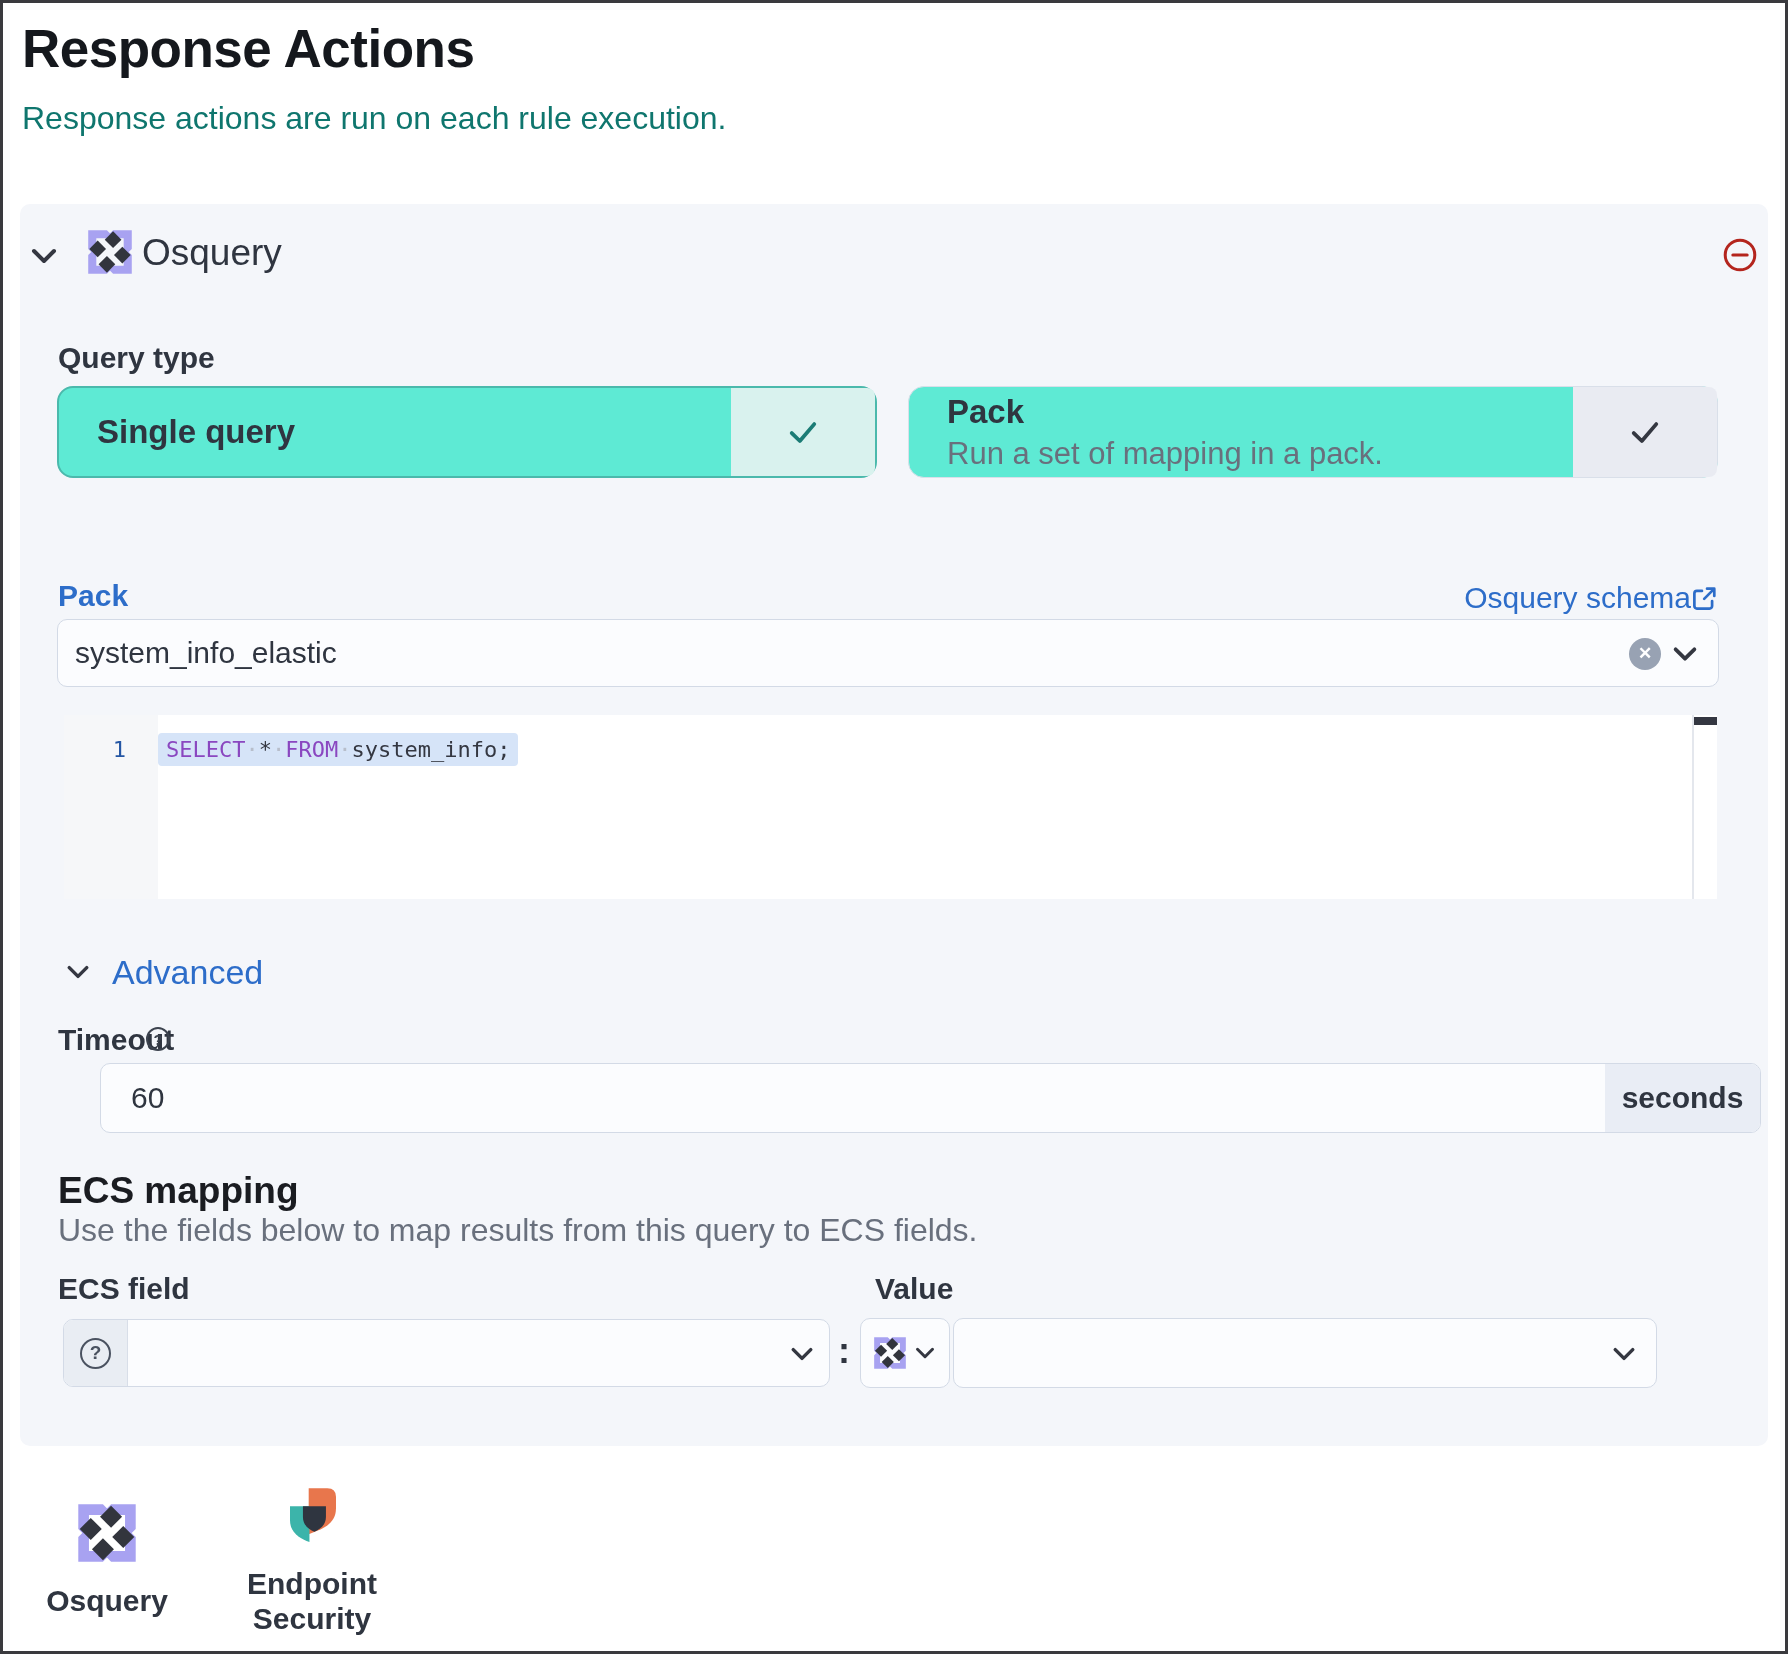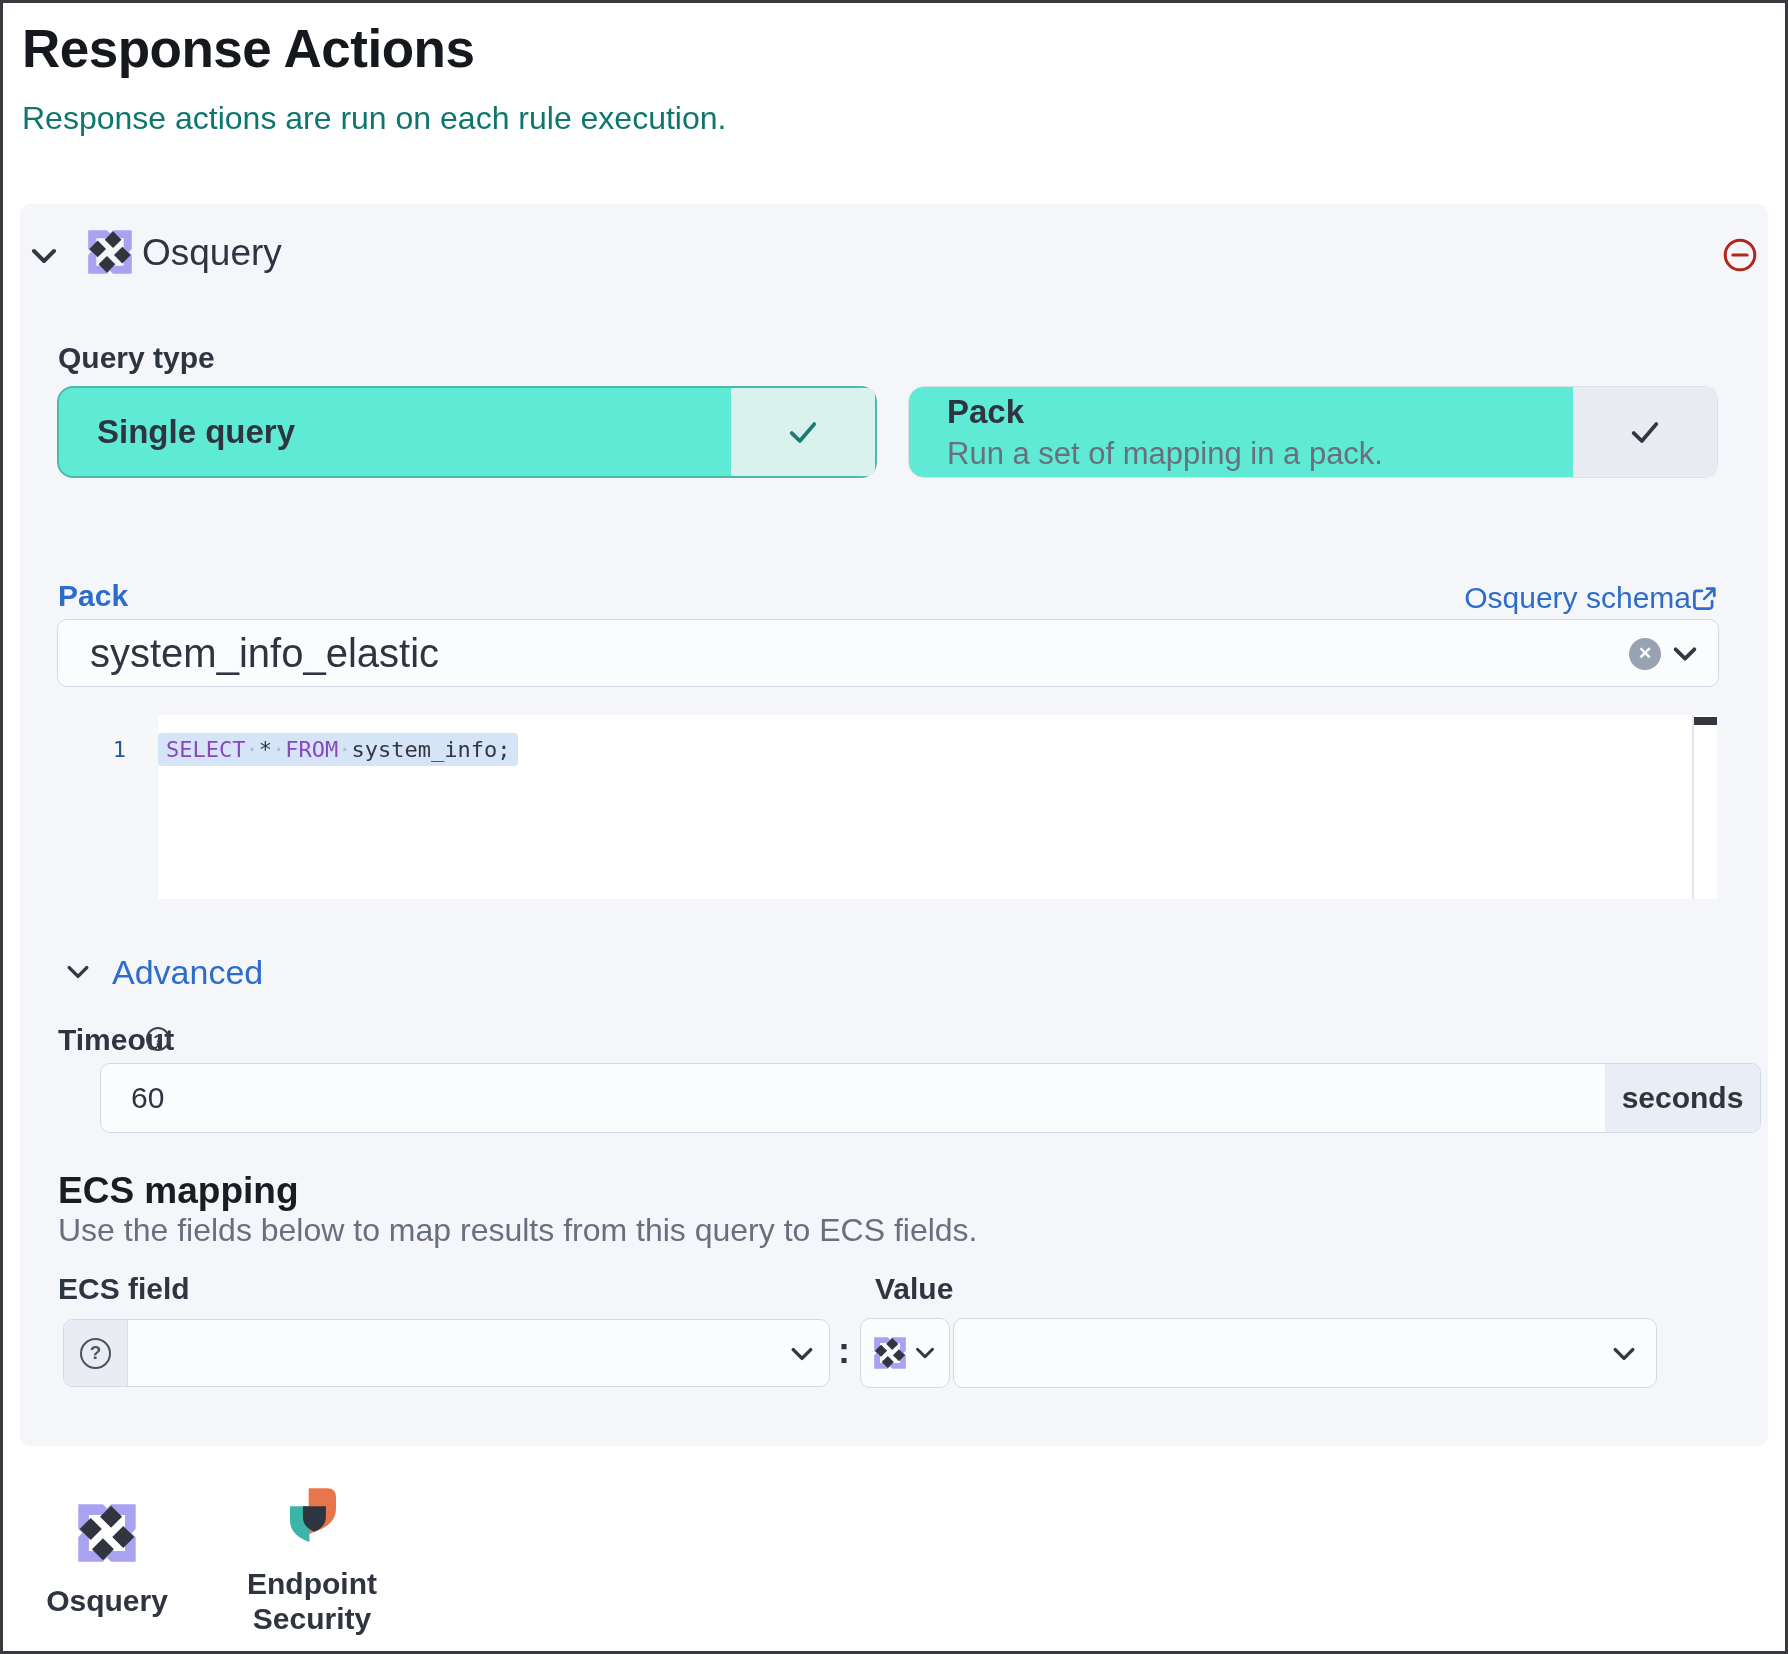--- a/index.html
+++ b/index.html
@@ -39,21 +39,21 @@
   .card-desc{font-size:31px;color:var(--subdued);}
   .card-check{position:absolute;right:0;top:0;bottom:0;width:144px;display:flex;align-items:center;justify-content:center;border-radius:0 8px 8px 0;}
   .card-single .card-check{background:var(--teal-bg);color:var(--teal-check);}
   .card-pack .card-check{background:var(--gray-strip);color:#343741;}
 
   .query-label{left:58px;top:579px;color:var(--blue);}
   .schema-link{right:70px;top:581px;display:flex;align-items:center;color:var(--blue);font-size:30px;cursor:pointer;background:none;border:none;font-family:inherit;}
 
   .combo{background:var(--input-bg);border:1px solid var(--border);border-radius:10px;}
   .combo-query{left:57px;top:619px;width:1662px;height:68px;}
-  .combo-text{position:absolute;left:32px;top:0;bottom:0;display:flex;align-items:center;font-size:40px;color:var(--ink);text-align:right;}
+  .combo-text{position:absolute;left:17px;top:0;bottom:0;display:flex;align-items:center;font-size:30px;color:var(--ink);text-align:right;}
   .clear-btn{position:absolute;left:1571px;top:18px;width:32px;height:32px;border-radius:50%;background:#98a2b3;color:#fff;font-size:17px;font-weight:700;line-height:32px;text-align:center;border:none;cursor:pointer;}
   .caret{position:absolute;color:#343741;cursor:pointer;}
 
   .editor{left:64px;top:715px;width:1653px;height:184px;background:#fff;font-family:"DejaVu Sans Mono","Liberation Mono",monospace;}
   .gutter{position:absolute;left:0;top:0;width:94px;height:100%;background:#f6f7f9;}
   .lnum{position:absolute;left:0;top:15px;width:62px;text-align:right;font-size:22px;line-height:40px;color:var(--lnum);}
   .code-line{position:absolute;left:94px;top:15px;height:40px;line-height:40px;font-size:22px;white-space:pre;}
   .code-sel{background:var(--sel);border-radius:4px;padding:4px 8px;}
   .tok-kw{color:var(--kw);}
   .tok-ws{color:#b7becb;}

